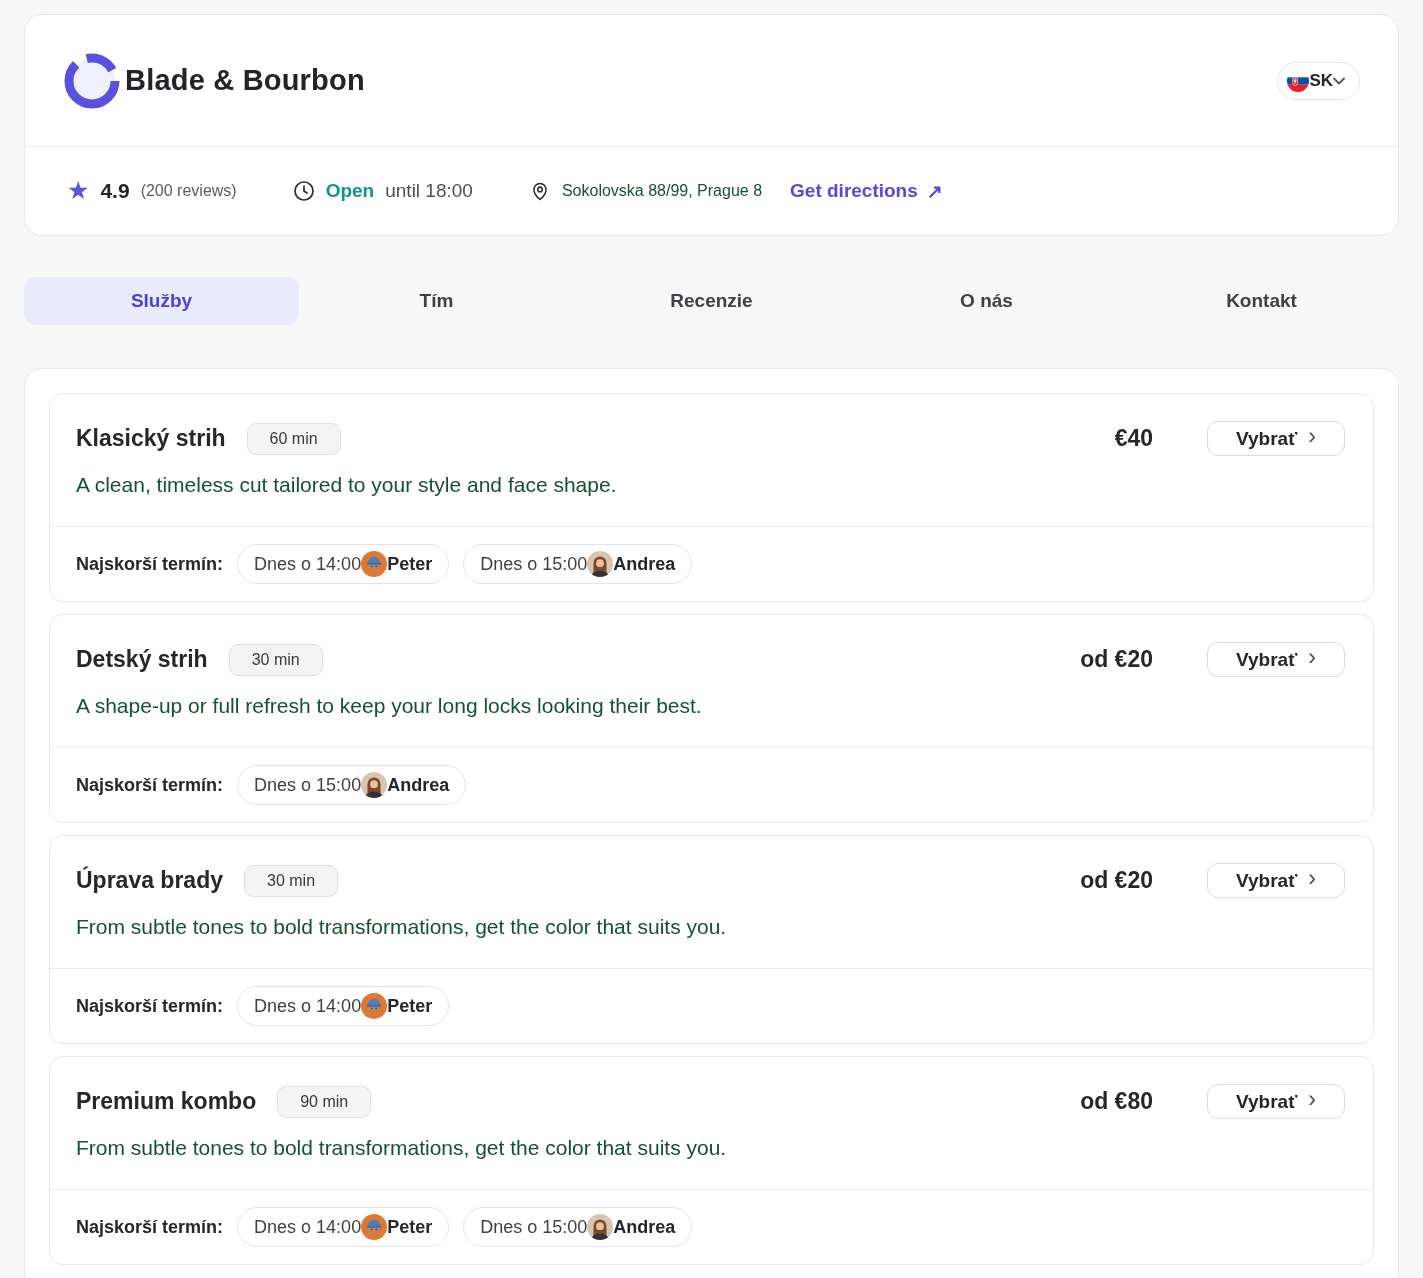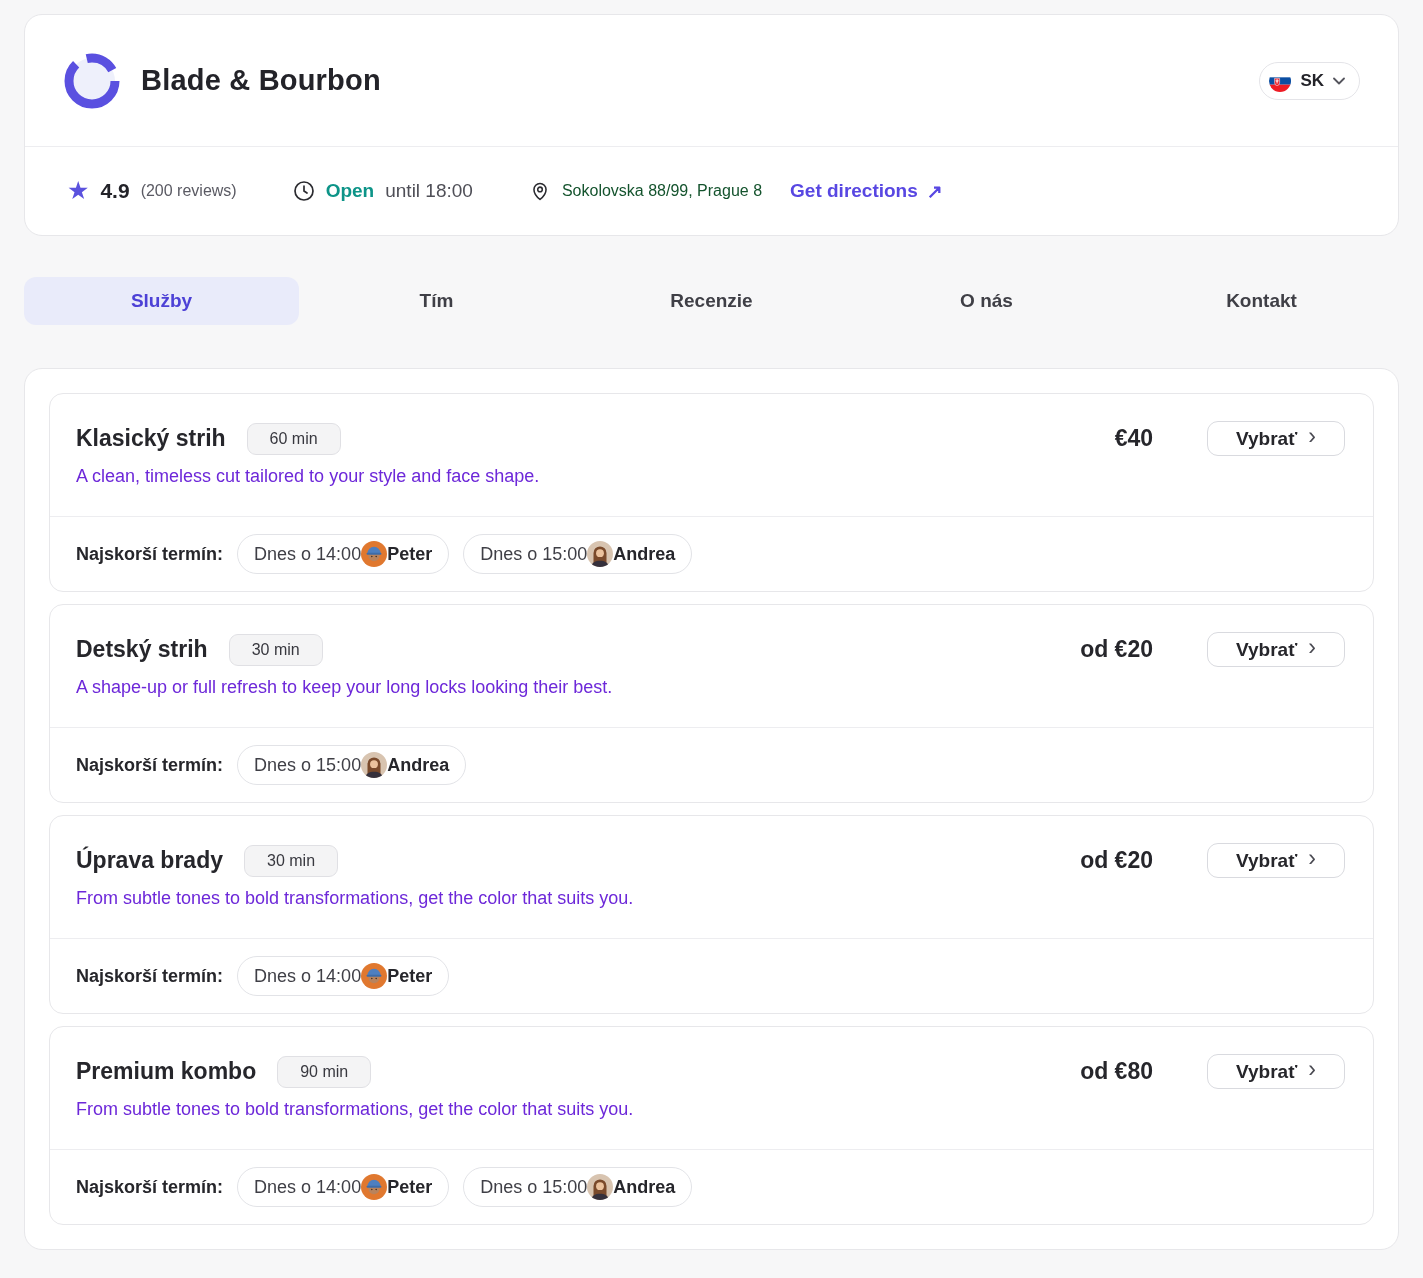--- a/index.html
+++ b/index.html
@@ -9,23 +9,23 @@
     font-family:"Liberation Sans", sans-serif;
     color:#232329;
     position:relative;
   }
   .page { position:absolute; left:24px; top:14px; width:1375px; }
 
   
   .top-card { background:#fff; border:1px solid #e7e7ea; border-radius:18px; overflow:hidden; }
   .header-row { height:132px; display:flex; align-items:center; justify-content:space-between;
                 padding:0 38px 0 38px; border-bottom:1px solid #ededf0; }
-  .brand { display:flex; align-items:center; gap:20px; }
+  .brand { display:flex; align-items:center; gap:4px; }
   .brand-title { font-size:29px; font-weight:700; letter-spacing:.2px; color:#232329; }
-  .lang-pill { display:flex; align-items:center; gap:9px; height:38px; padding:0 14px 0 9px;
+  .lang-pill { display:flex; align-items:center; height:38px; padding:0 14px 0 9px;
                border:1px solid #e4e4e8; border-radius:999px; background:#fff; cursor:pointer; }
   .lang-code { font-size:17px; font-weight:700; color:#232329; }
   .flag { width:22px; height:22px; border-radius:50%; overflow:hidden; display:flex; flex:none; }
 
   .info-row { height:88px; display:flex; align-items:center; padding:0 42px; gap:56px; }
   .info-group { display:flex; align-items:center; gap:11px; }
   .star { color:#5b52de; font-size:25px; line-height:1; position:relative; top:-1px; }
   .rating-val { font-size:21px; font-weight:700; color:#232329; }
   .rating-count { font-size:16px; color:#5a5a63; }
   .open-word { font-size:19px; font-weight:700; color:#0d9488; }
@@ -49,21 +49,21 @@
   .service-top { padding:27px 28px 29px 26px; }
   .service-head { display:flex; align-items:center; }
   .service-name { font-size:23px; font-weight:700; color:#26262b; }
   .duration-badge { margin-left:21px; font-size:16px; color:#38383f; background:#f4f4f5;
                     border:1px solid #e0e0e4; border-radius:9px; padding:6px 22px; }
   .service-price { margin-left:auto; min-width:150px; text-align:right; font-size:23px; font-weight:700; color:#26262b; }
   .select-btn { margin-left:54px; width:138px; height:35px; display:flex; align-items:center; justify-content:center;
                 gap:11px; background:#fff; border:1px solid #d9dadf; border-radius:11px; cursor:pointer;
                 font-size:19px; font-weight:700; color:#26262b; }
   .select-btn .chev { font-size:23px; font-weight:400; color:#4a4a52; line-height:1; position:relative; top:-2px; }
-  .service-desc { margin-top:10px; font-size:18px; color:#6d28d9; }
+  .service-desc { margin-top:17px; font-size:21px; color:#14532d; }
 
   .slots-row { border-top:1px solid #ededf0; padding:17px 26px; display:flex; align-items:center; gap:14px; }
   .slots-label { font-size:18px; font-weight:700; color:#26262b; }
   .slot-chip { display:flex; align-items:center; border:1px solid #e2e3e7; border-radius:999px;
                background:#fff; padding:6px 16px 6px 16px; cursor:pointer; }
   .slot-time { font-size:18px; color:#3f3f46; }
   .avatar { width:26px; height:26px; border-radius:50%; overflow:hidden; display:flex; flex:none; }
   .slot-name { font-size:18px; font-weight:700; color:#26262b; }
 </style>
 </head>

